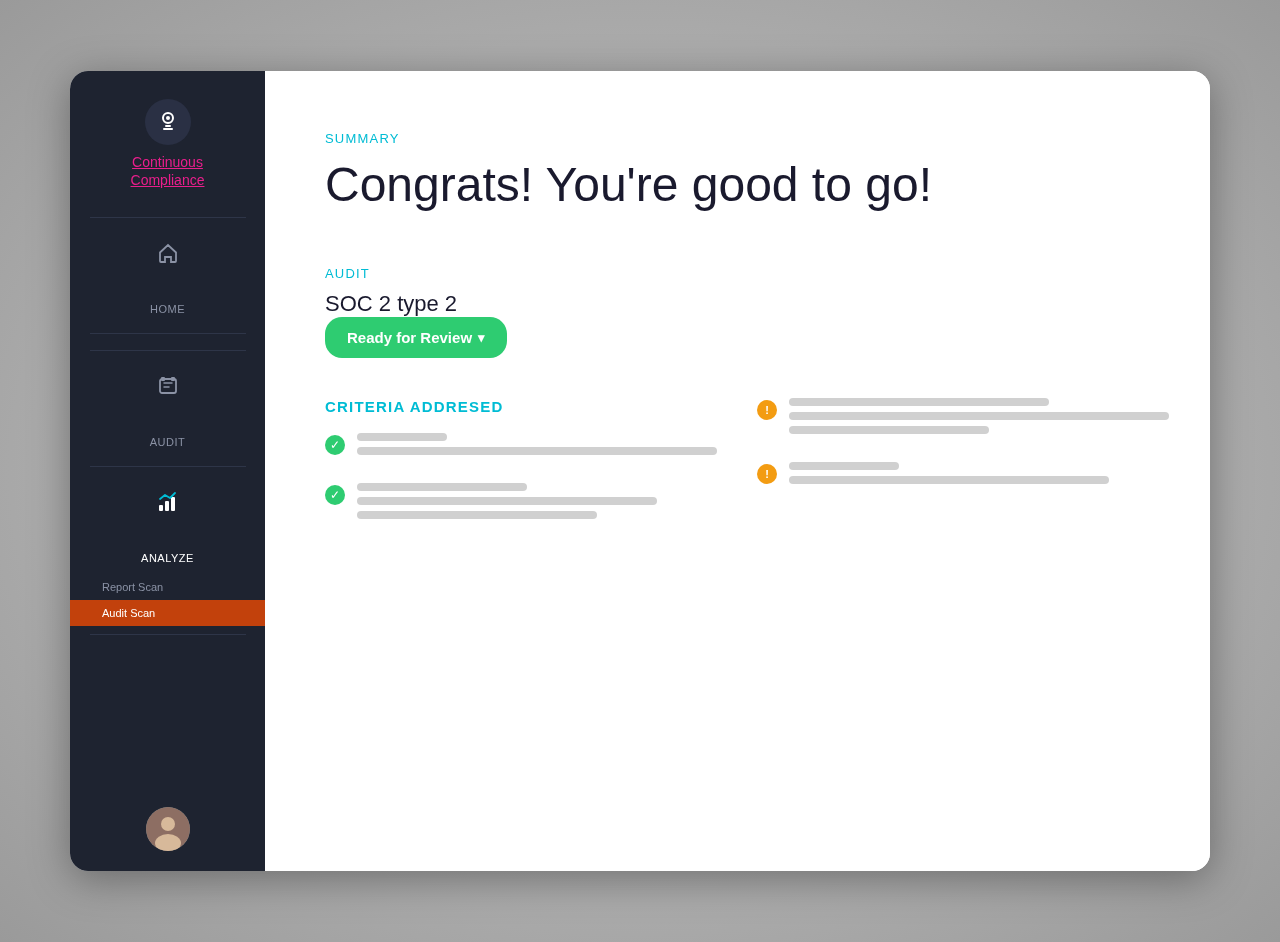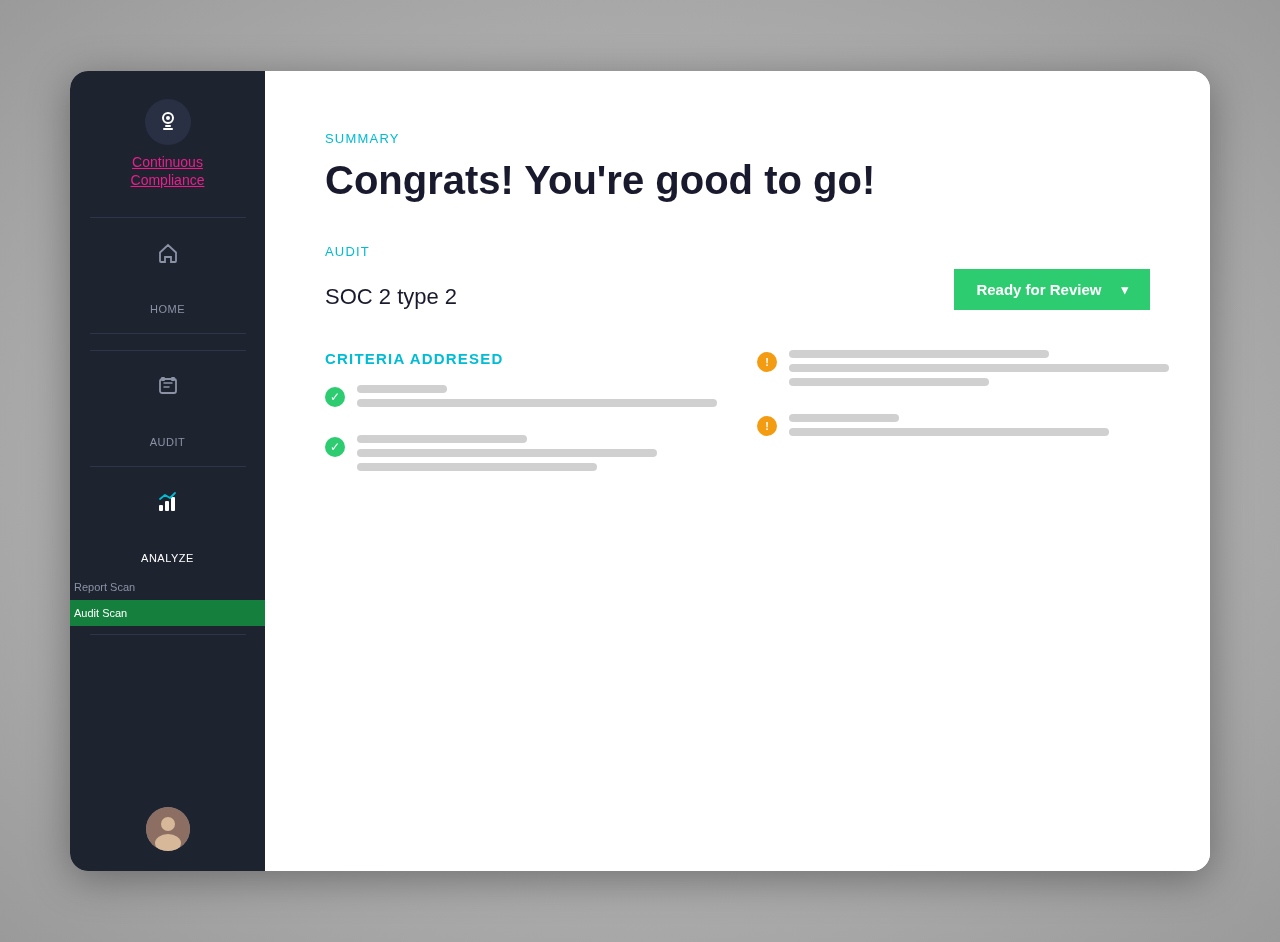--- a/index.html
+++ b/index.html
@@ -86,30 +86,30 @@
     .nav-icon {
       width: 26px;
       height: 26px;
       margin-bottom: 5px;
       display: flex;
       align-items: center;
       justify-content: center;
     }
     .nav-sub-item {
       width: 100%;
-      padding: 7px 0 7px 4px;
+      padding: 7px 0 7px 32px;
       font-size: 11px;
       color: #8b92a5;
       cursor: pointer;
       display: flex;
       align-items: flex-start;
     }
     .nav-sub-item.active-sub {
       color: #fff;
-      background: #15803d;
+      background: #c2410c;
     }
     .avatar-area {
       margin-top: auto;
       padding-bottom: 20px;
       display: flex;
       justify-content: center;
     }
     .avatar {
       width: 44px;
       height: 44px;
@@ -131,52 +131,53 @@
     }
     .section-label {
       font-size: 13px;
       font-weight: 400;
       color: #00bcd4;
       letter-spacing: 1.2px;
       margin-bottom: 10px;
       text-transform: uppercase;
     }
     .congrats-title {
-      font-size: 40px;
-      font-weight: 700;
+      font-size: 48px;
+      font-weight: 400;
       color: #1a1a2e;
-      margin-bottom: 40px;
+      margin-bottom: 52px;
       line-height: 1.2;
     }
     .audit-section {
       margin-bottom: 40px;
     }
     .audit-row {
       display: flex;
-      align-items: flex-end;
+      align-items: flex-start;
       justify-content: space-between;
       margin-bottom: 30px;
+      flex-direction: column;
     }
     .audit-name {
       font-size: 22px;
       font-weight: 500;
       color: #1a1a2e;
     }
     .ready-btn {
       background: #2ecc71;
       color: #fff;
       border: none;
-      border-radius: 0;
+      border-radius: 17px;
       padding: 12px 22px;
       font-size: 15px;
       font-weight: 600;
       cursor: pointer;
       display: flex;
       align-items: center;
-      gap: 20px;
+      gap: 6px;
     }
     .ready-btn .chevron { font-size: 13px; }
     .two-col {
       display: grid;
       grid-template-columns: 1fr 1fr;
       gap: 40px;
     }
     .col-section {}
     .col-title {
       font-size: 15px;

